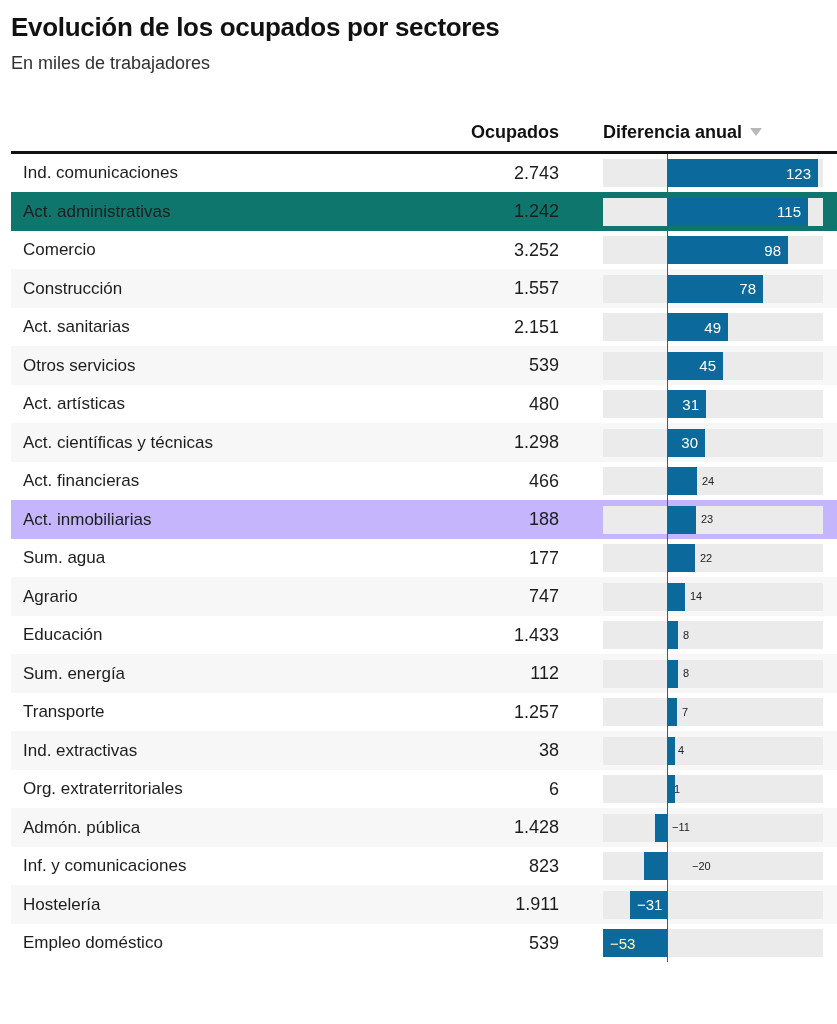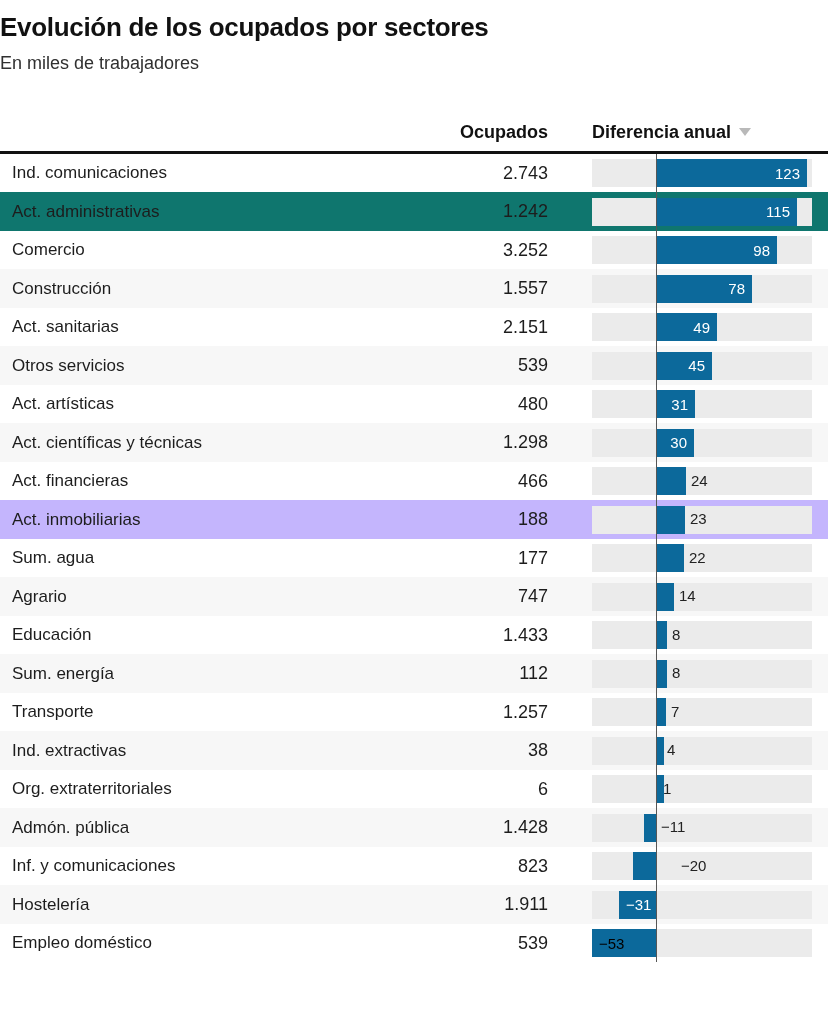--- a/index.html
+++ b/index.html
@@ -5,21 +5,21 @@
   * { margin: 0; padding: 0; box-sizing: border-box; }
   html, body { background: #ffffff; }
   body {
     font-family: "Liberation Sans", "DejaVu Sans", sans-serif;
     color: #1a1a1a;
     width: 837px;
   }
   .page {
     width: 837px;
     height: 1024px;
-    padding: 12px 4px 0 0;
+    padding: 12px 4px 0 11px;
     overflow: hidden;
     background: #fff;
   }
   .title {
     font-size: 26px;
     font-weight: 700;
     letter-spacing: -0.3px;
     color: #111;
     line-height: 1.2;
   }
@@ -118,21 +118,21 @@
     overflow: visible;
     z-index: 1;
   }
   .bar.pos { justify-content: flex-end; padding-right: 7px; }
   .bar.neg { justify-content: flex-start; padding-left: 7px; }
   .out-label {
     position: absolute;
     top: 0;
     height: 38.5px;
     line-height: 38.5px;
-    font-size: 15px;
+    font-size: 11px;
     color: #222;
     white-space: nowrap;
     z-index: 3;
   }
   .zero-line {
     position: absolute;
     top: 0;
     bottom: 0;
     left: 656px;
     width: 1px;
@@ -337,19 +337,19 @@
         <div class="cell-chart">
           <div class="track" style="background: rgb(235, 235, 235);"></div>
           <div class="bar neg" style="background: rgb(12, 105, 155); width: 38px; left: 27px; color: rgb(255, 255, 255);">−31</div>
         </div>
       </div>
       <div class="row">
         <div class="cell-label">Empleo doméstico</div>
         <div class="cell-value">539</div>
         <div class="cell-chart">
           <div class="track" style="background: rgb(235, 235, 235);"></div>
-          <div class="bar neg" style="background: rgb(12, 105, 155); width: 65px; left: 0px; color: #000000;">−53</div>
+          <div class="bar neg" style="background: rgb(12, 105, 155); width: 65px; left: 0px; color: #fef9c3;">−53</div>
         </div>
       </div>
     </div>
 
 
 </div>
 
 </body></html>

